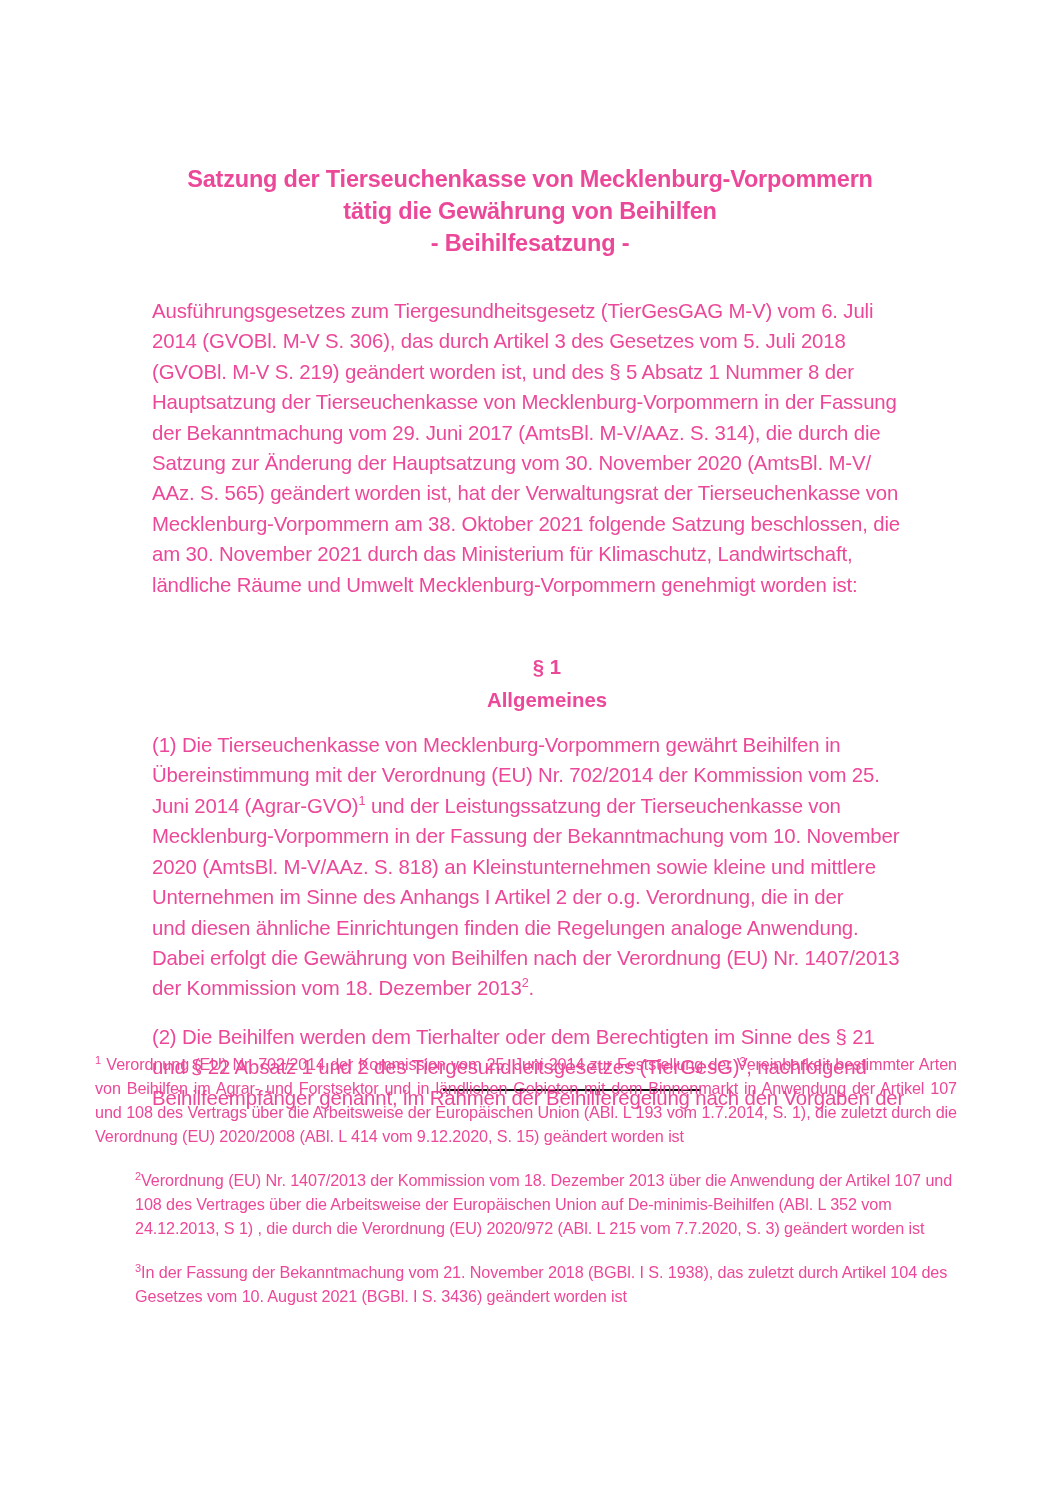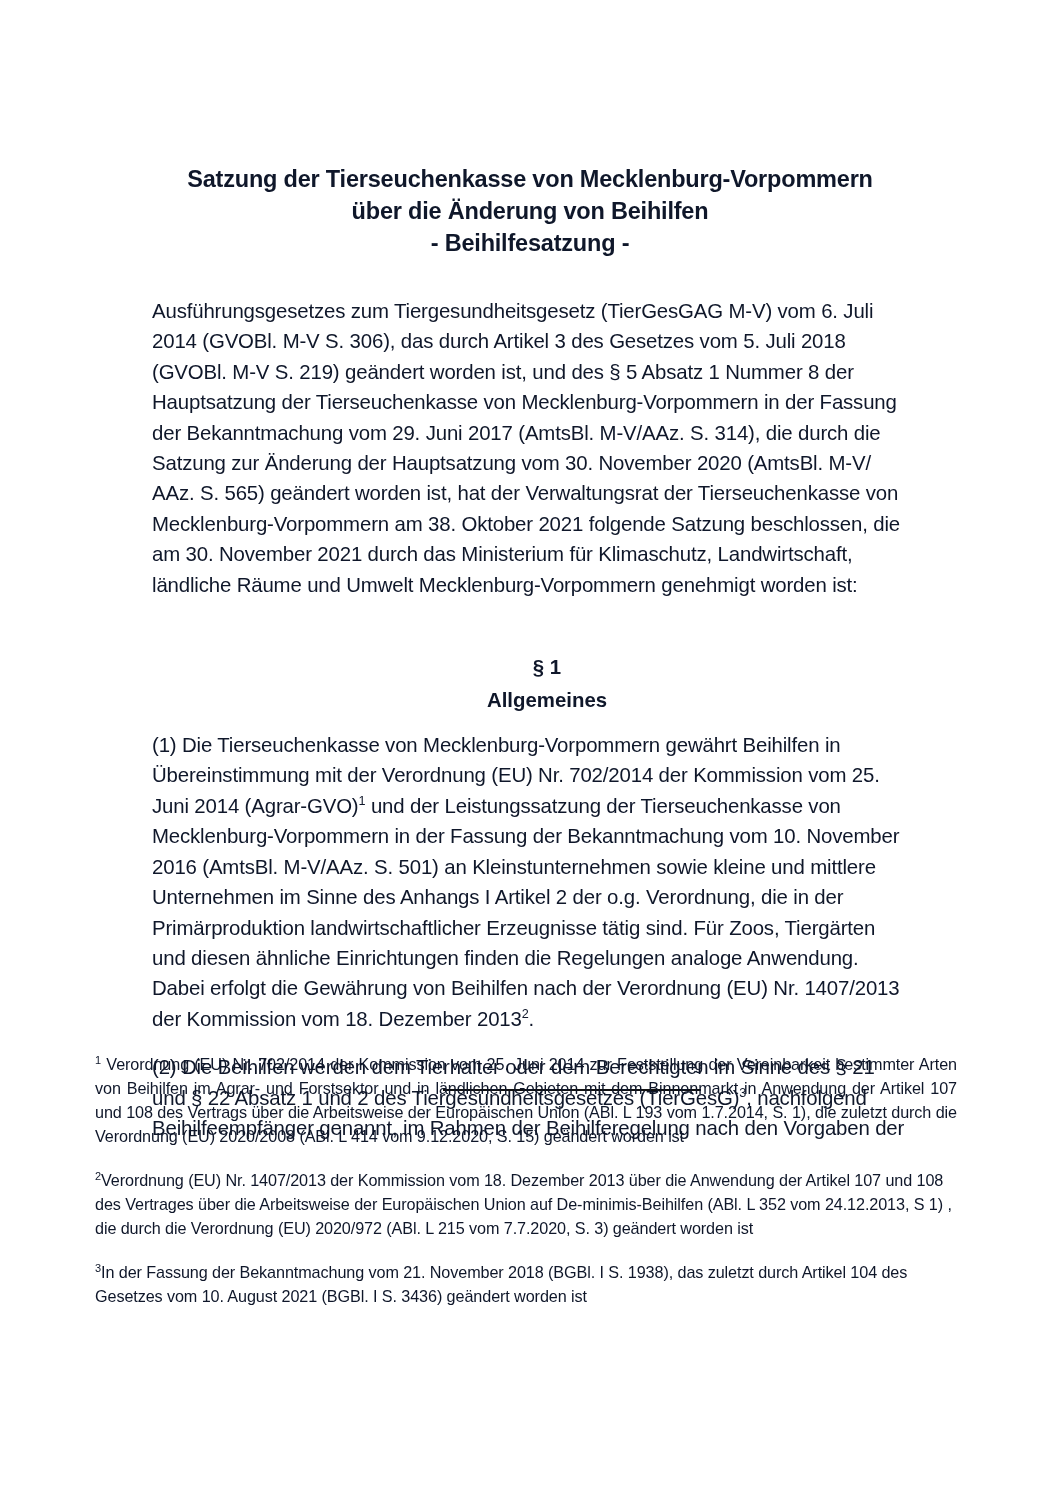--- a/index.html
+++ b/index.html
@@ -9,21 +9,21 @@
     background: #ffffff;
   }
   .page {
     position: relative;
     width: 1058px;
     height: 1496px;
     background: #ffffff;
     margin: 0 auto;
     overflow: hidden;
     font-family: "Liberation Sans", sans-serif;
-    color: #0f172a;
+    color: #ec4899;
     -webkit-font-smoothing: antialiased;
   }
 
   
   .doc-title {
     position: absolute;
     left: 150px;
     top: 163px;
     width: 760px;
     text-align: center;
@@ -84,36 +84,36 @@
     width: 862px;
     font-size: 16.2px;
     line-height: 24px;
     letter-spacing: -0.1px;
   }
   .fn {
     margin: 0;
     text-align: justify;
     text-justify: inter-word;
   }
-  .fn.left { text-align: left; }
+  .fn.left { text-align: left; margin-left: 40px; }
   .fn + .fn { margin-top: 20px; }
   .fn sup {
     font-size: 0.68em;
     vertical-align: super;
     line-height: 0;
   }
 </style>
 </head>
 <body>
 
 <div class="page">
 
   <div class="doc-title">
     <span class="tline">Satzung der Tierseuchenkasse von Mecklenburg-Vorpommern</span>
-    <span class="tline">über die Änderung von Beihilfen</span>
+    <span class="tline">tätig die Gewährung von Beihilfen</span>
     <span class="tline">- Beihilfesatzung -</span>
   </div>
 
   <div class="body-col">
 
 
     <p class="para">
       <span class="ln">Ausführungsgesetzes zum Tiergesundheitsgesetz (TierGesGAG M-V) vom 6. Juli</span>
       <span class="ln">2014 (GVOBl. M-V S. 306), das durch Artikel 3 des Gesetzes vom 5. Juli 2018</span>
       <span class="ln">(GVOBl. M-V S. 219) geändert worden ist, und des § 5 Absatz 1 Nummer 8 der</span>
@@ -129,23 +129,22 @@
     <div class="sec-wrap">
       <div class="sec-head">§ 1</div>
       <div class="sec-head sec-sub">Allgemeines</div>
     </div>
 
     <p class="para">
       <span class="ln">(1) Die Tierseuchenkasse von Mecklenburg-Vorpommern gewährt Beihilfen in</span>
       <span class="ln">Übereinstimmung mit der Verordnung (EU) Nr. 702/2014 der Kommission vom 25.</span>
       <span class="ln"><span>Juni 2014 (Agrar-GVO)</span><sup>1</sup><span> und der Leistungssatzung der Tierseuchenkasse von</span></span>
       <span class="ln">Mecklenburg-Vorpommern in der Fassung der Bekanntmachung vom 10. November</span>
-      <span class="ln">2016 (AmtsBl. M-V/AAz. S. 501) an Kleinstunternehmen sowie kleine und mittlere</span>
+      <span class="ln">2020 (AmtsBl. M-V/AAz. S. 818) an Kleinstunternehmen sowie kleine und mittlere</span>
       <span class="ln">Unternehmen im Sinne des Anhangs I Artikel 2 der o.g. Verordnung, die in der</span>
-      <span class="ln">Primärproduktion landwirtschaftlicher Erzeugnisse tätig sind. Für Zoos, Tiergärten</span>
       <span class="ln">und diesen ähnliche Einrichtungen finden die Regelungen analoge Anwendung.</span>
       <span class="ln">Dabei erfolgt die Gewährung von Beihilfen nach der Verordnung (EU) Nr. 1407/2013</span>
       <span class="ln"><span>der Kommission vom 18. Dezember 2013</span><sup>2</sup><span>.</span></span>
     </p>
 
     <p class="para">
       <span class="ln">(2) Die Beihilfen werden dem Tierhalter oder dem Berechtigten im Sinne des § 21</span>
       <span class="ln"><span>und § 22 Absatz 1 und 2 des Tiergesundheitsgesetzes (TierGesG)</span><sup>3</sup><span>, nachfolgend</span></span>
       <span class="ln">Beihilfeempfänger genannt, im Rahmen der Beihilferegelung nach den Vorgaben der</span>
     </p>

